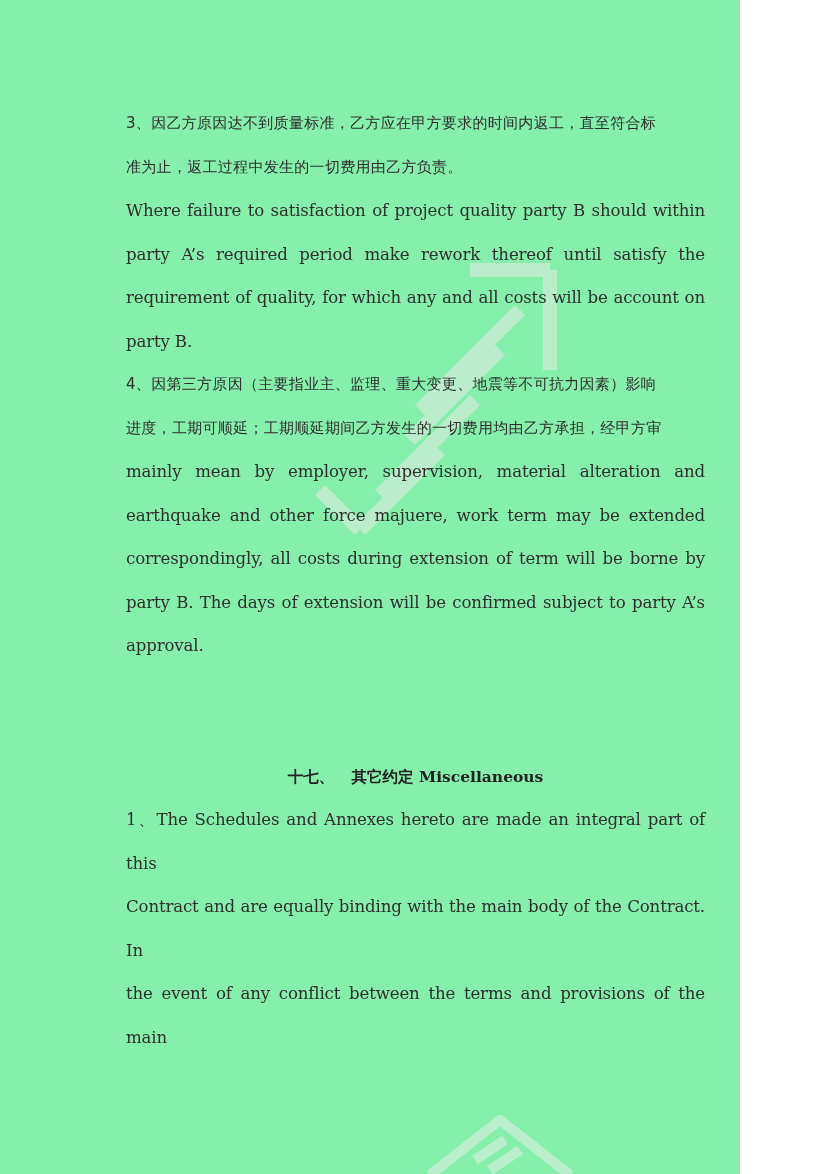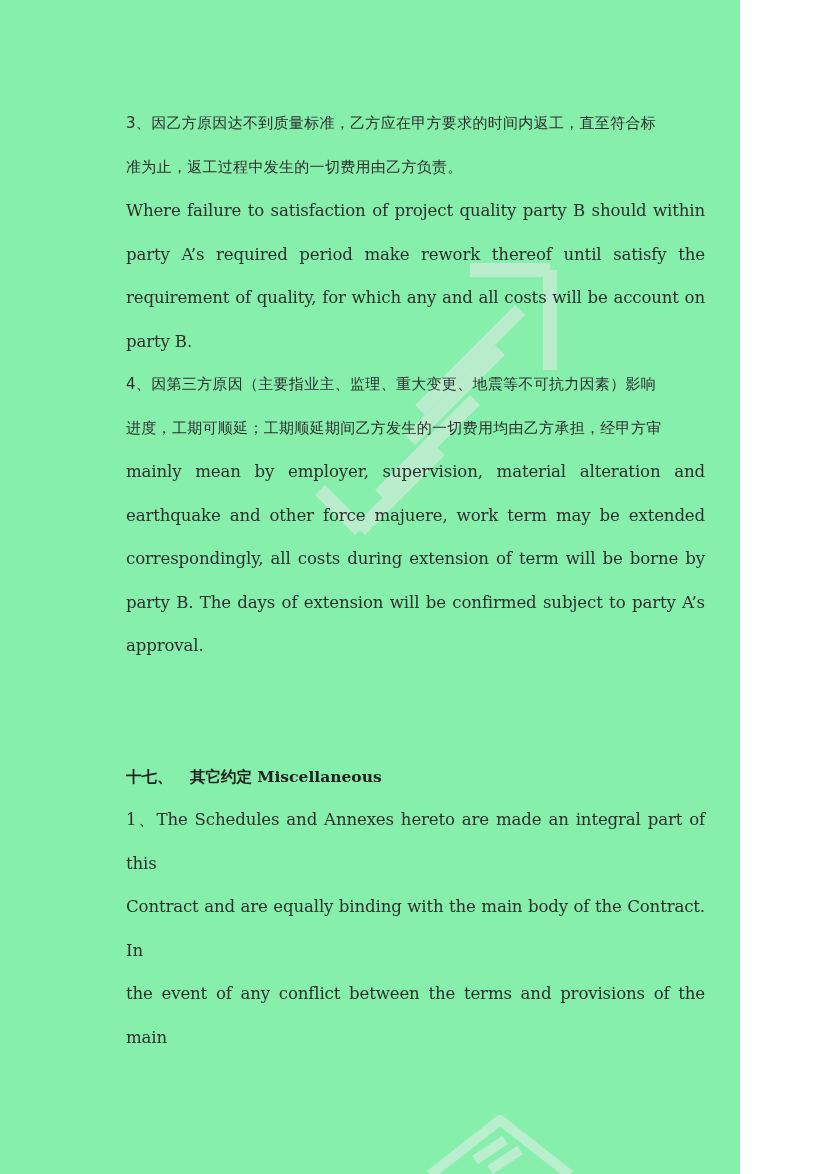--- a/index.html
+++ b/index.html
@@ -55,20 +55,21 @@
     .spacer {
       height: 87px;
     }
     .heading {
       font-family: "DejaVu Serif", "Liberation Serif", serif;
       font-weight: bold;
       font-size: 15.5px;
       line-height: 43.5px;
       margin: 0;
       color: #222;
+      text-align: center;
     }
     .heading .num {
       margin-right: 12px;
     }
     .line {
       display: block;
     }
   </style>
 </head>
 <body>

